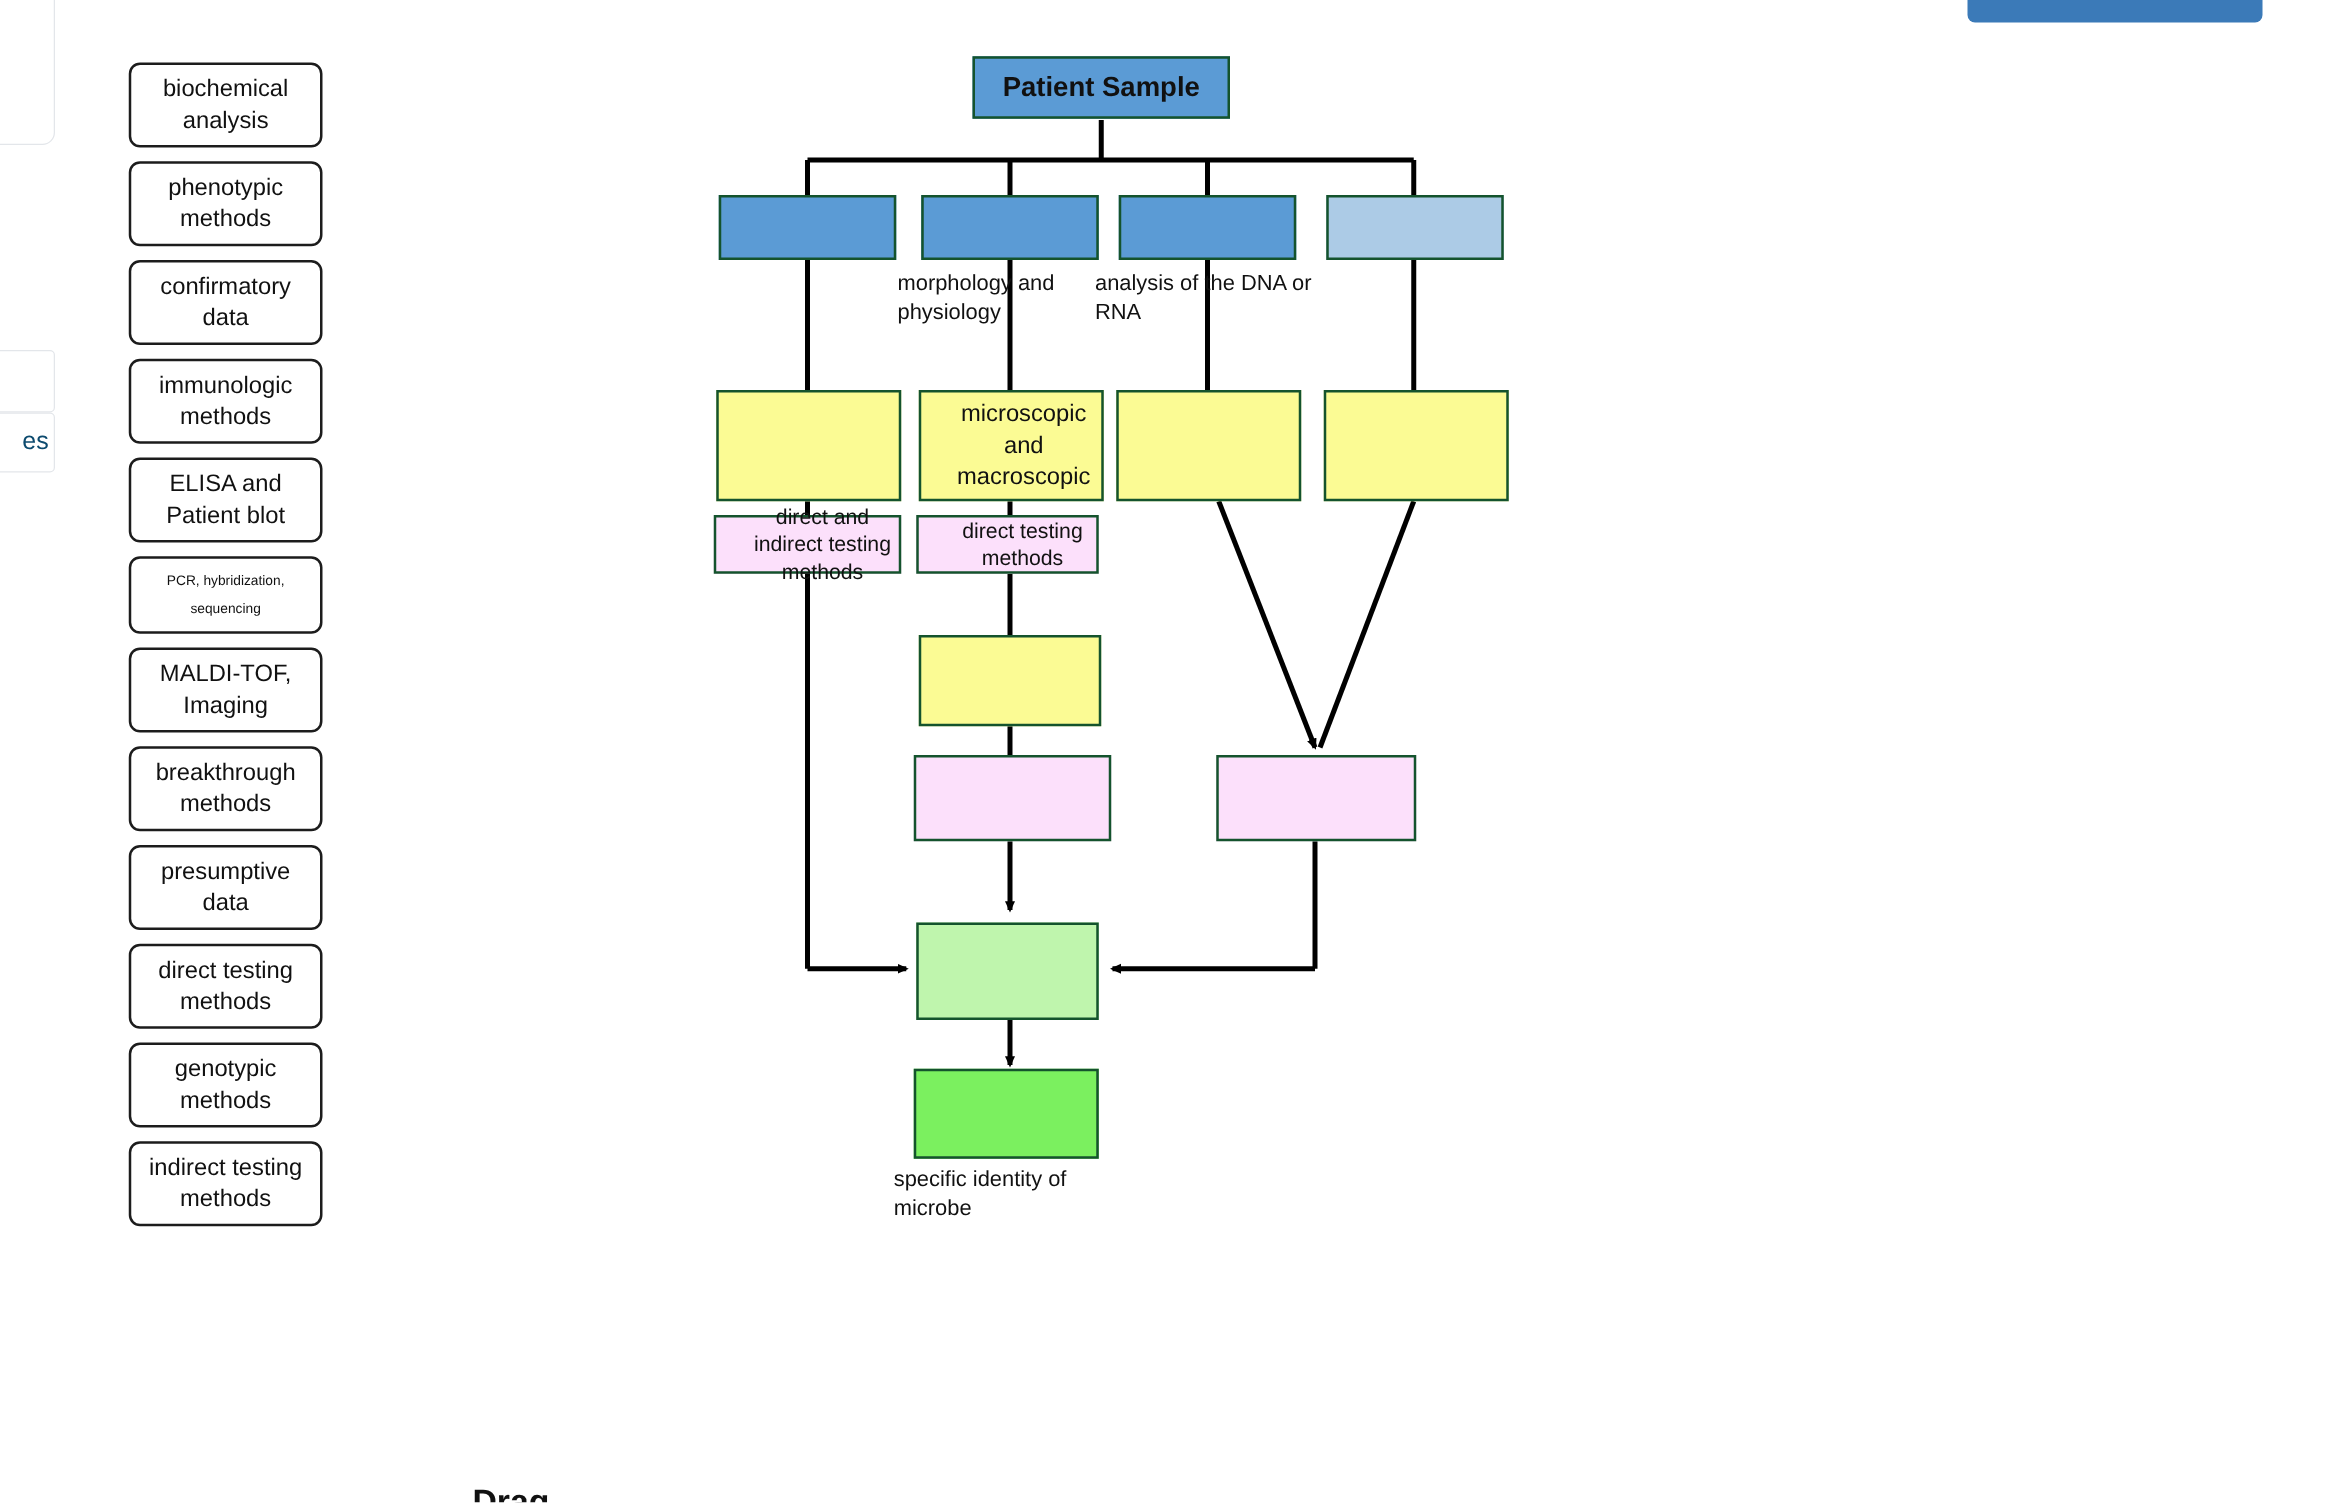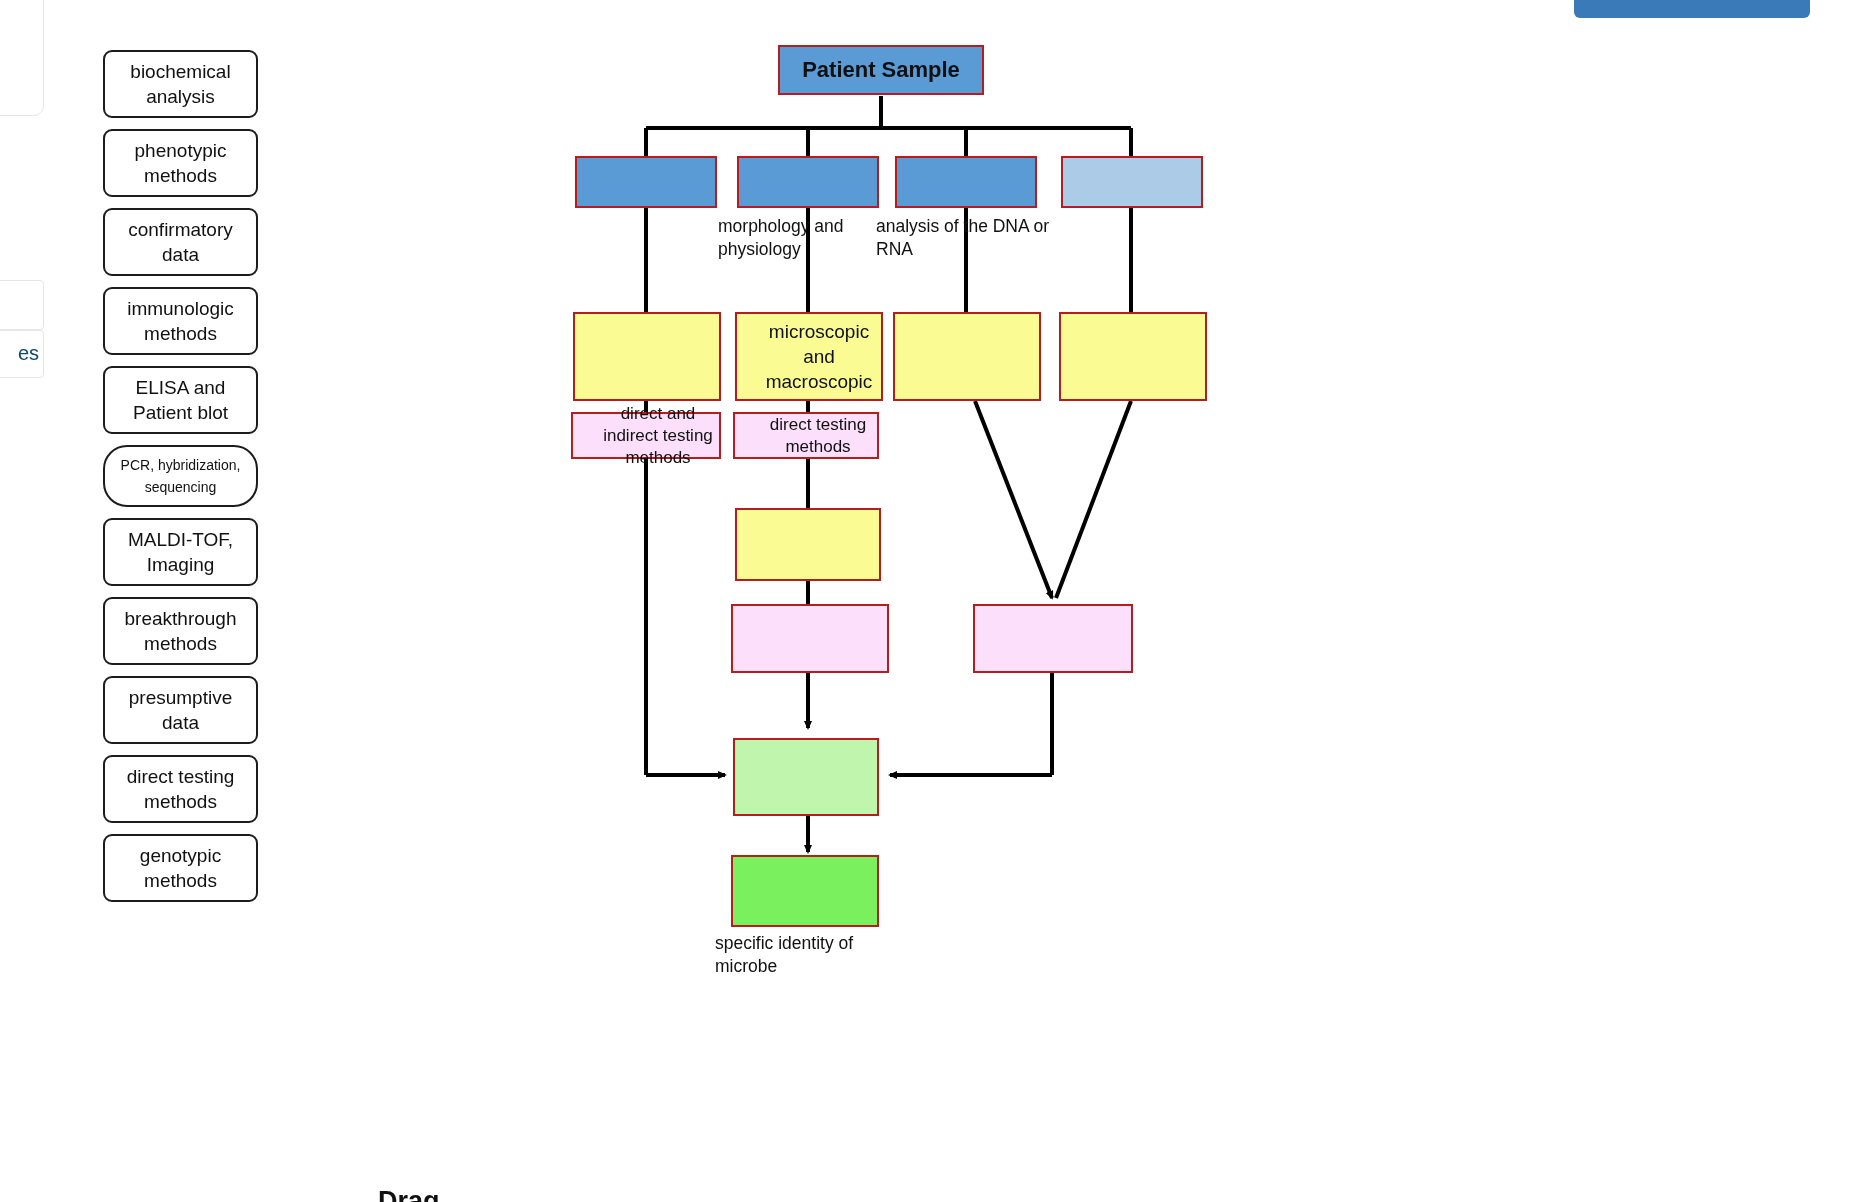--- a/index.html
+++ b/index.html
@@ -79,40 +79,39 @@
     background: #ffffff;
     margin-bottom: 11px;
     text-align: center;
     color: #111111;
     font-size: 19px;
     line-height: 25px;
     padding: 7px 6px;
     cursor: pointer;
   }
   .bank-tile.small {
-    font-size: 14px;
+    font-size: 11px;
     line-height: 22px;
-    border-radius: 24px;
   }
 
   
   .flow {
     position: absolute;
     left: 0;
     top: 0;
     width: 1866px;
     height: 1202px;
     pointer-events: none;
   }
   .flow svg { display: block; }
 
   .node {
     position: absolute;
     box-sizing: border-box;
-    border: 2px solid #b91c1c;
+    border: 2px solid #14532d;
     display: flex;
     align-items: center;
     justify-content: center;
     text-align: center;
     color: #111111;
     pointer-events: auto;
   }
   .node-title {
     font-weight: bold;
     font-size: 22px;
@@ -173,20 +172,21 @@
       <div class="bank-tile">phenotypic methods</div>
       <div class="bank-tile">confirmatory data</div>
       <div class="bank-tile">immunologic methods</div>
       <div class="bank-tile">ELISA and Patient blot</div>
       <div class="bank-tile small">PCR, hybridization, sequencing</div>
       <div class="bank-tile">MALDI-TOF, Imaging</div>
       <div class="bank-tile">breakthrough methods</div>
       <div class="bank-tile">presumptive data</div>
       <div class="bank-tile">direct testing methods</div>
       <div class="bank-tile">genotypic methods</div>
+      <div class="bank-tile">indirect testing methods</div>
     </div>
 
   <div class="flow">
     <svg width="1866" height="1202" xmlns="http://www.w3.org/2000/svg">
       <defs>
         <marker id="ah" markerWidth="10" markerHeight="10" refX="7" refY="4" orient="auto" markerUnits="userSpaceOnUse">
           <path d="M0,0 L9,4 L0,8 z" fill="#000"></path>
         </marker>
       </defs>
       <g stroke="#000" stroke-width="4" fill="none">

